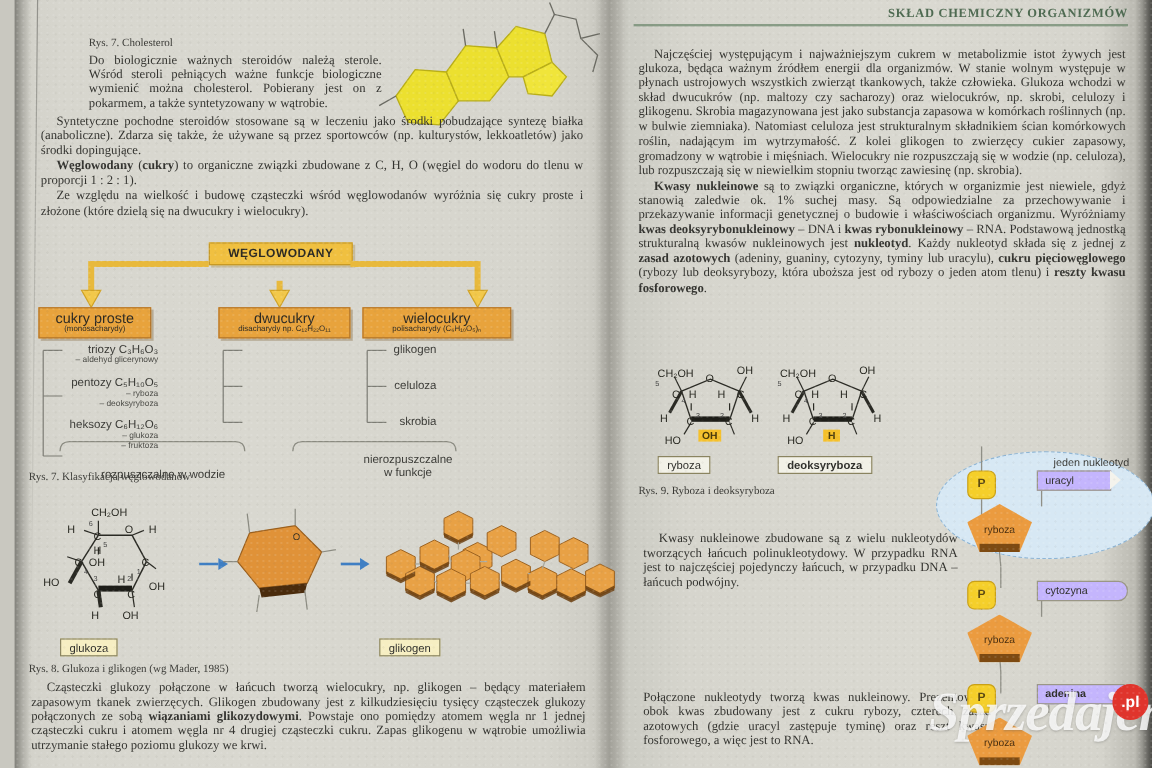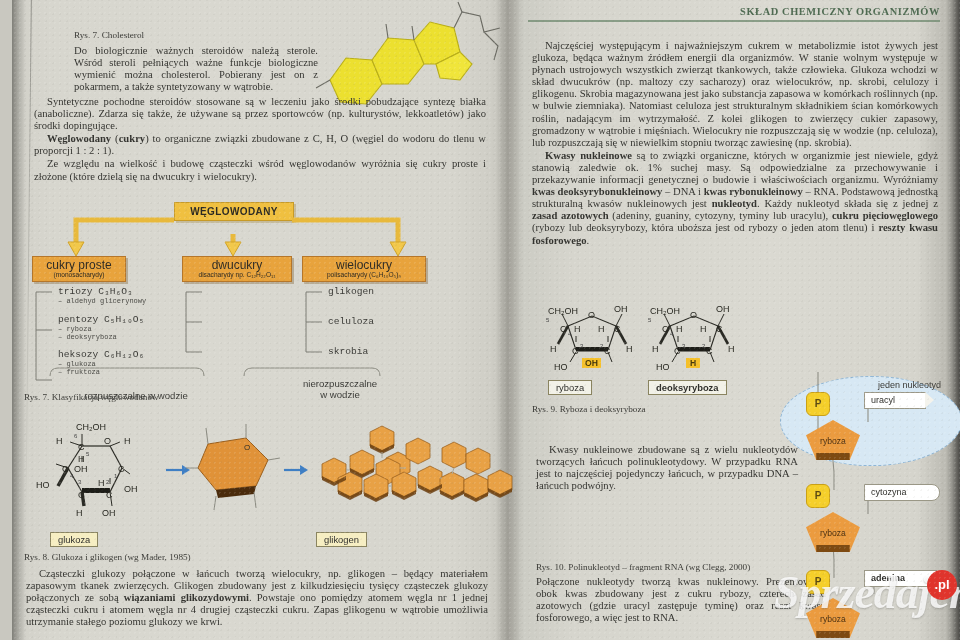--- a/index.html
+++ b/index.html
@@ -50,21 +50,21 @@
   .chart{position:absolute;left:12px;top:202px;width:460px;height:195px;}
   .nodebox{position:absolute;background:#e8a33c;border:1px solid #b5762a;
      box-shadow:2px 2px 0 rgba(120,90,40,.35);text-align:center;
      font-family:"Liberation Sans",sans-serif;color:#2e2a22;}
   .nodebox .t1{font-weight:normal;font-size:12px;line-height:11px;padding-top:3px;}
   .nodebox .t2{font-size:6.6px;line-height:8px;padding-bottom:2px;}
   .rootbox{position:absolute;left:150px;top:0;width:118px;height:17px;background:#f0c040;
      border:1px solid #c79a27;box-shadow:2px 2px 0 rgba(150,120,40,.3);
      font-family:"Liberation Sans",sans-serif;font-weight:bold;font-size:10px;
      text-align:center;line-height:17px;color:#2c2a22;letter-spacing:.4px;}
-  .leaflist{position:absolute;font-family:Liberation Mono, monospace;color:#3a3a36;}
+  .leaflist{position:absolute;font-family:Liberation Sans, sans-serif;color:#3a3a36;text-align:right;}
   .leaflist .li{font-size:9.6px;line-height:11px;white-space:nowrap;}
   .leaflist .sub{font-size:7px;line-height:8.6px;color:#4a4a45;white-space:nowrap;}
   .braceLbl{position:absolute;font-family:"Liberation Sans",sans-serif;font-size:9.6px;
      text-align:center;color:#3a3a36;line-height:11px;}
 
   
   .fig8{position:absolute;left:6px;top:402px;width:470px;height:150px;}
   .tag{position:absolute;background:#f6eec2;border:1px solid #8a8460;
       font-family:"Liberation Sans",sans-serif;font-size:9.4px;color:#2f2f2b;
       padding:1px 7px;}
@@ -79,21 +79,21 @@
      border:1.4px dashed #8fb6d6;border-radius:50%;background:#d7e8f4;}
   .pcirc{position:absolute;width:22px;height:22px;border-radius:6px;background:#f5cf2a;
      border:1px solid #c9a017;font-family:"Liberation Sans",sans-serif;font-size:10px;
      font-weight:bold;color:#5c4a10;text-align:center;line-height:22px;}
   .pent{position:absolute;width:54px;height:40px;background:#eb9b3f;
      clip-path:polygon(50% 0%,100% 38%,81% 100%,19% 100%,0% 38%);
      font-family:"Liberation Sans",sans-serif;font-size:8.6px;color:#4a2f10;
      text-align:center;line-height:42px;}
   .pent .sh{position:absolute;left:0;bottom:0;width:100%;height:7px;background:#7d4a12;
      clip-path:polygon(19% 0,81% 0,81% 100%,19% 100%);}
-  .flag{position:absolute;height:15px;background:#ffffff;border:1px solid #9a9786;
+  .flag{position:absolute;height:15px;background:#c4b5fd;border:1px solid #9a9786;
      font-family:"Liberation Sans",sans-serif;font-size:9px;color:#2f2f2b;
      line-height:14px;padding-left:6px;}
   .flag.arrowR::after{content:"";position:absolute;right:-9px;top:-1px;width:0;height:0;
      border-top:8.5px solid transparent;border-bottom:8.5px solid transparent;
      border-left:9px solid #f4f3ec;}
   .flag.arrowL::before{content:"";position:absolute;right:-1px;top:-1px;width:0;height:0;
      border-top:8.5px solid transparent;border-bottom:8.5px solid transparent;
      border-right:9px solid #f4f3ec;}
 
   
@@ -227,21 +227,21 @@
 
     <svg width="420" height="16" style="position:absolute;left:24px;top:162px;">
       <g stroke="#8a8a80" stroke-width="1" fill="none">
         <path d="M2,12 Q2,4 10,4 H148 Q156,4 156,12"></path>
         <path d="M196,12 Q196,4 204,4 H324 Q332,4 332,12"></path>
       </g>
     </svg>
     <div class="braceLbl" style="left:42px;top:188px;width:140px;">rozpuszczalne w wodzie</div>
     <div class="braceLbl" style="left:236px;top:176px;width:160px;">
       <span>nierozpuszczalne</span><br>
-      <span>w wodzie</span>
+      <span>w funkcje</span>
     </div>
   </div>
 
   <div class="cap" style="position:absolute;left:12px;top:392px;">Rys. 7. Klasyfikacja węglowodanów</div>
 
   <div class="fig8">
 
     <svg width="128" height="118" style="position:absolute;left:18px;top:14px;">
       <g stroke="#2a2a24" stroke-width="1.2" fill="none">
         <path d="M46,30 L74,30"></path>
@@ -457,21 +457,20 @@
     <div class="tag plain" style="left:24px;top:78px;">ryboza</div>
     <div class="tag plain" style="left:124px;top:78px;font-weight:bold;">deoksyryboza</div>
   </div>
 
   <div class="cap" style="position:absolute;left:520px;top:404px;">Rys. 9. Ryboza i deoksyryboza</div>
 
   <div class="col" style="left:524px;top:444px;width:262px;">
     <p class="body ind">Kwasy nukleinowe zbudowane są z wielu nukleotydów tworzących łańcuch polinukleotydowy. W przypadku RNA jest to najczęściej pojedynczy łańcuch, w przypadku DNA – łańcuch podwójny.</p>
   </div>
 
-  <div class="cap" style="position:absolute;left:524px;top:562px;width:285px;">Rys. 10. Polinukleotyd – fragment RNA (wg Clegg, 2000)</div>
 
   <div class="col" style="left:524px;top:576px;width:290px;">
     <p class="body small">Połączone nukleotydy tworzą kwas nukleinowy. Prezentowany obok kwas zbudowany jest z cukru rybozy, czterech zasad azotowych (gdzie uracyl zastępuje tyminę) oraz reszt kwasu fosforowego, a więc jest to RNA.</p>
   </div>
 
   <div class="fig10">
     <div class="ellipse"></div>
     <div style="position:absolute;left:62px;top:8px;font-family:'Liberation Sans',sans-serif;font-size:9px;color:#3a3a36;padding-left:44px;">jeden nukleotyd</div>
 
     <svg width="200" height="250" style="position:absolute;left:0;top:0;">

